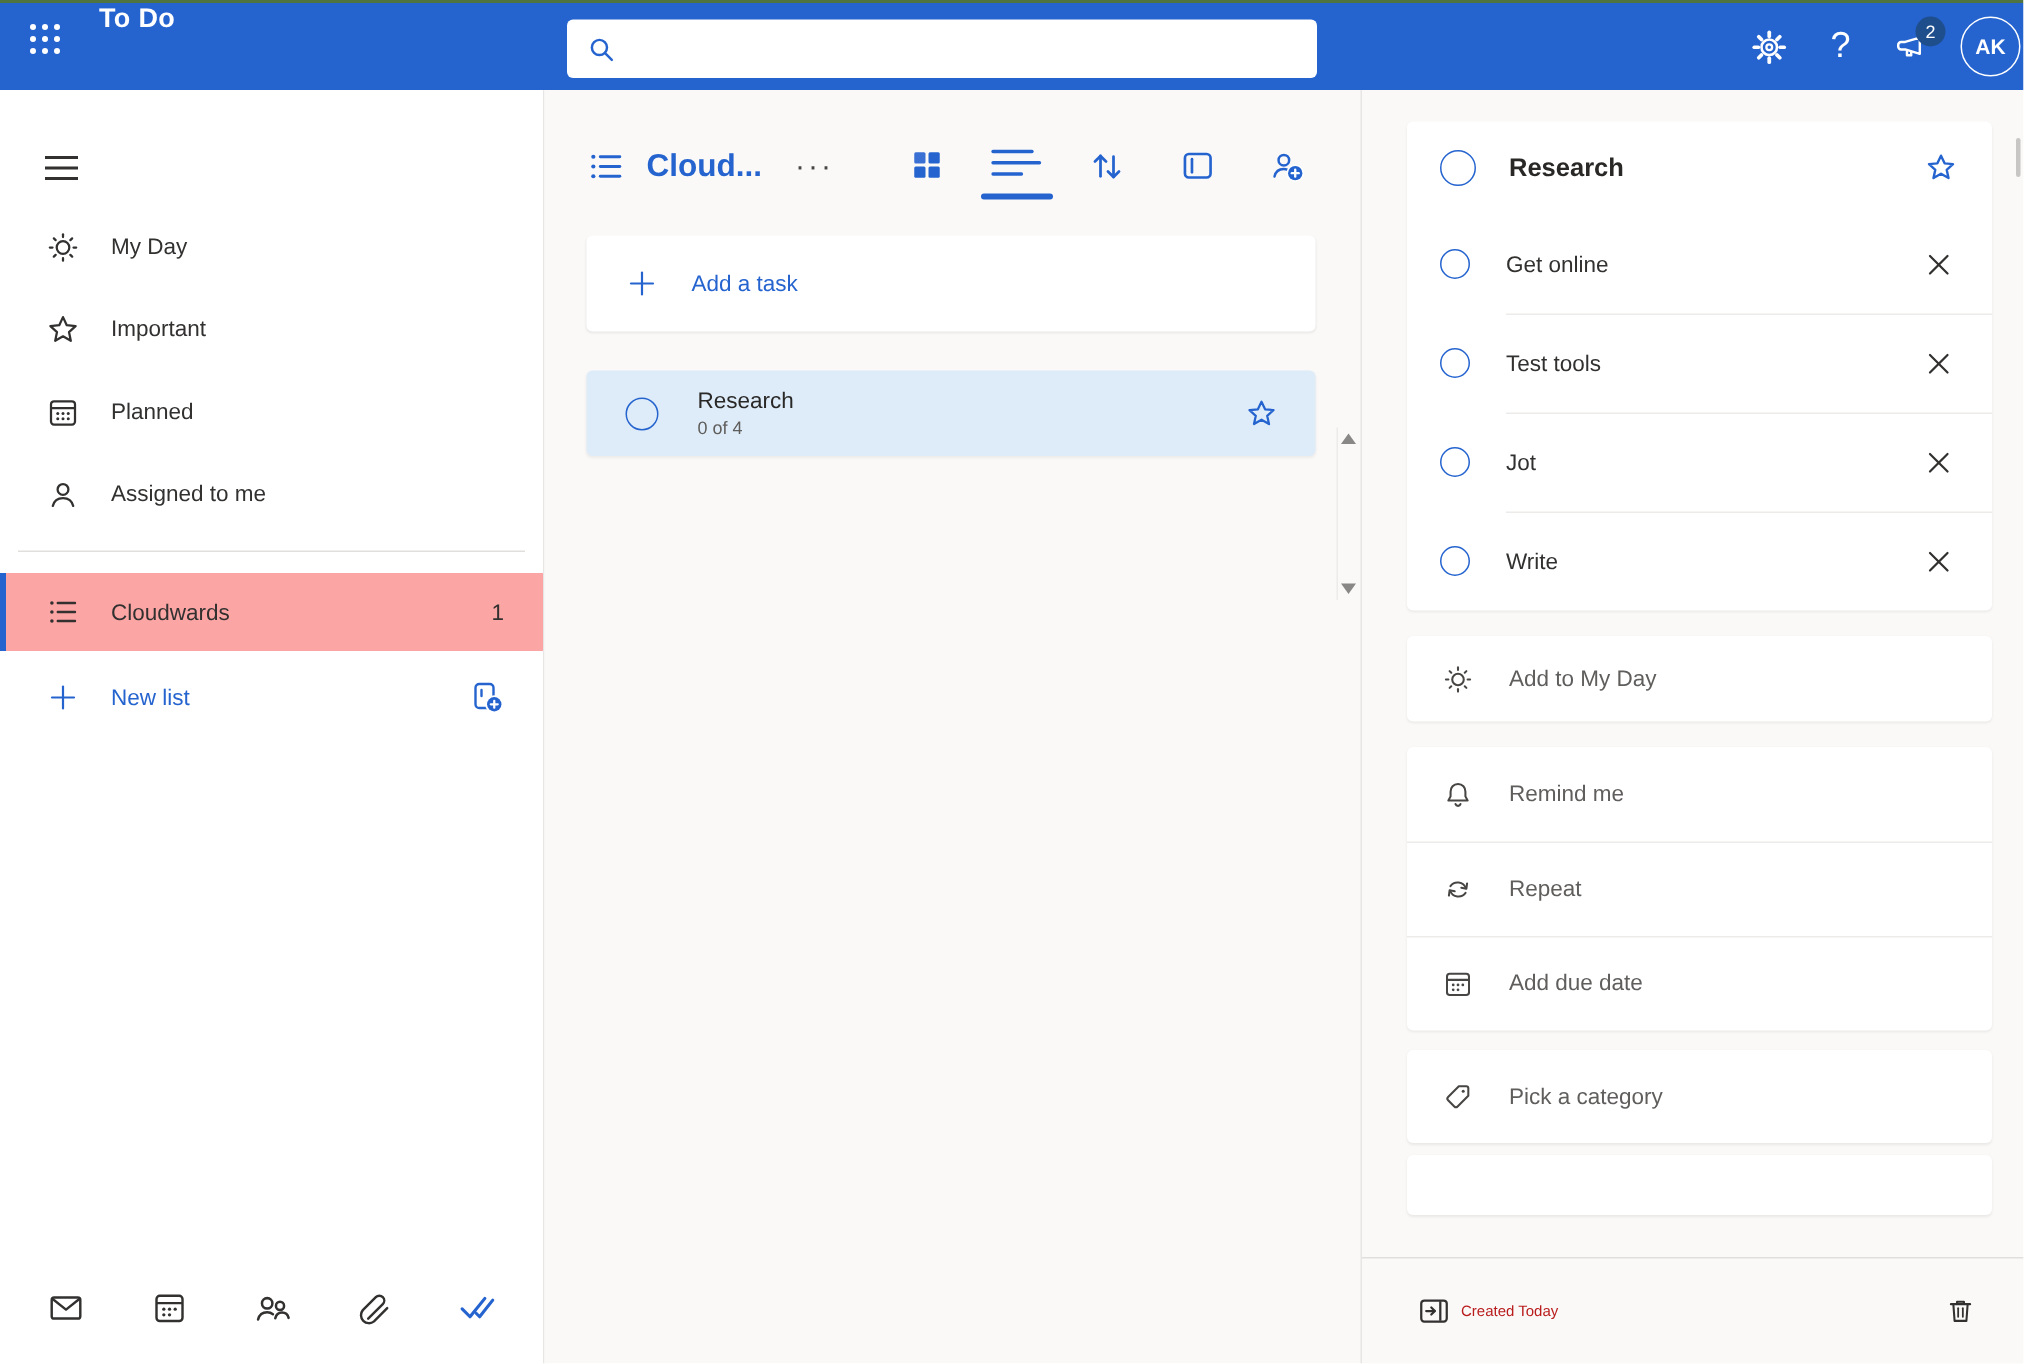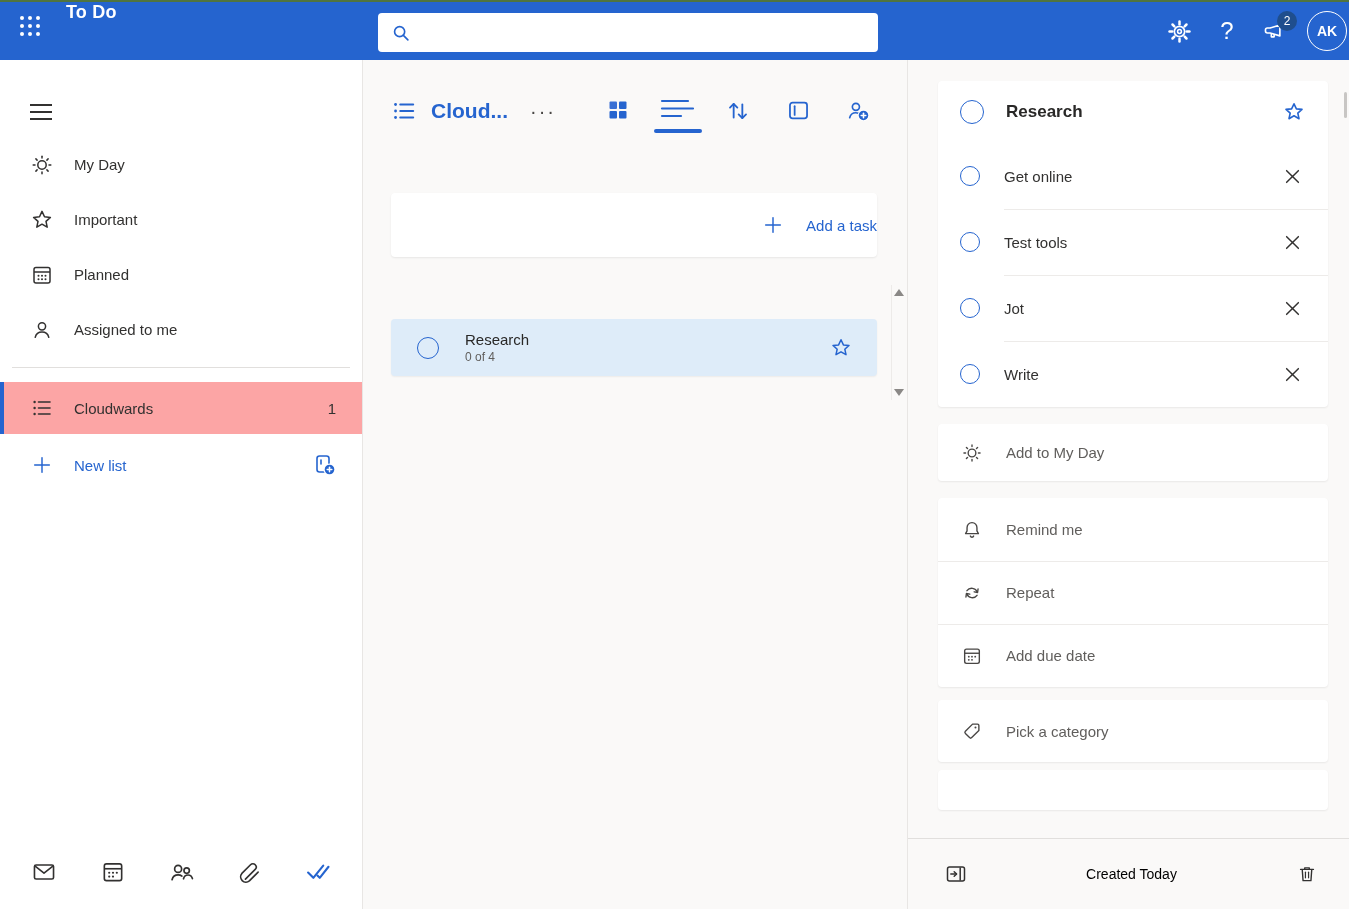--- a/index.html
+++ b/index.html
@@ -39,30 +39,30 @@
   .list-item .ni-label { font-size:15px; color:#323130; flex:1; }
   .list-count { font-size:15px; color:#323130; }
   .newlist-row { height:46px; margin-top:8px; display:flex; align-items:center; padding-left:30px; padding-right:24px; cursor:pointer; }
   .newlist-plus { width:24px; height:24px; margin-right:20px; display:flex; align-items:center; justify-content:center; }
   .newlist-label { font-size:15px; color:#2564cf; flex:1; }
   .sidebar-spacer { flex:1; }
   .sidebar-footer { height:66px; display:flex; align-items:center; justify-content:space-between; padding:0 22px 8px 22px; }
   .sf-btn { width:44px; height:44px; display:flex; align-items:center; justify-content:center; cursor:pointer; }
 
   
-  .middle { width:545px; background:#faf9f8; border-right:1px solid #e8e6e4; position:relative; display:flex; flex-direction:column;gap:36px; }
+  .middle { width:545px; background:#faf9f8; border-right:1px solid #e8e6e4; position:relative; display:flex; flex-direction:column; }
   .mid-header { margin:38px 36px 0 28px; display:flex; align-items:flex-start; }
   .mid-title-wrap { display:flex; align-items:center; cursor:pointer; }
   .mid-title { color:#2564cf; font-size:21px; font-weight:700; margin-left:14px; max-width:92px; white-space:nowrap; overflow:hidden; }
   .mid-ellipsis { color:#484644; font-size:20px; letter-spacing:2px; margin-left:22px; line-height:14px; cursor:pointer; padding-top:6px; }
   .mid-tools { display:flex; align-items:flex-start; margin-left:auto; }
   .tool-btn { width:26px; margin-left:34px; display:flex; flex-direction:column; align-items:center; cursor:pointer; position:relative; }
   .tool-btn.first { margin-left:0; }
   .view-underline { width:48px; height:4px; border-radius:2px; background:#2564cf; margin-top:9px; }
-  .addtask-card { margin:24px 30px 0 28px; height:64px; background:#fff; border-radius:4px; box-shadow:0 1px 2px rgba(0,0,0,.08); display:flex; align-items:center; padding-left:26px; cursor:text;justify-content:flex-end; }
+  .addtask-card { margin:24px 30px 0 28px; height:64px; background:#fff; border-radius:4px; box-shadow:0 1px 2px rgba(0,0,0,.08); display:flex; align-items:center; padding-left:26px; cursor:text; }
   .addtask-label { color:#2564cf; font-size:15px; margin-left:22px; }
   .task-card { margin:26px 30px 0 28px; height:57px; background:#deecf9; border-radius:4px; box-shadow:0 1px 2px rgba(0,0,0,.06); display:flex; align-items:center; padding:0 22px 0 26px; cursor:pointer; }
   .task-circle { width:22px; height:22px; border:1.6px solid #2564cf; border-radius:50%; background:transparent; flex-shrink:0; cursor:pointer; }
   .task-texts { margin-left:26px; flex:1; }
   .task-title { font-size:15px; color:#292827; }
   .task-progress { font-size:12px; color:#605e5c; margin-top:2px; }
   .mid-scrollbar { position:absolute; right:2px; top:225px; width:14px; height:115px; border-left:1px solid #edebe9; display:flex; flex-direction:column; justify-content:space-between; align-items:center; padding:4px 0; }
   .tri-up { width:0; height:0; border-left:5px solid transparent; border-right:5px solid transparent; border-bottom:7px solid #8a8886; cursor:pointer; }
   .tri-down { width:0; height:0; border-left:5px solid transparent; border-right:5px solid transparent; border-top:7px solid #8a8886; cursor:pointer; }
 
@@ -82,21 +82,21 @@
   .x-btn { width:28px; height:28px; display:flex; align-items:center; justify-content:center; cursor:pointer; }
   .action-card { margin-top:17px; }
   .action-row { height:57px; display:flex; align-items:center; padding:0 22px; cursor:pointer; position:relative; }
   .action-row.lined::before { content:""; position:absolute; top:0; left:0; right:0; height:1px; background:#edebe9; }
   .action-icon { width:24px; height:24px; display:flex; align-items:center; justify-content:center; flex-shrink:0; }
   .action-label { font-size:15px; color:#605e5c; margin-left:22px; }
   .row63 { height:63px; }
   .sliver { margin-top:8px; height:40px; }
   .detail-footer { height:71px; border-top:1px solid #e1dfdd; background:#faf9f8; display:flex; align-items:center; padding:0 24px 0 30px; }
   .df-btn { width:36px; height:36px; display:flex; align-items:center; justify-content:center; cursor:pointer; }
-  .df-created { flex:1; text-align:center; font-size:14px; color:#000000; }
+  .df-created { flex:1; text-align:left; font-size:10px; color:#b91c1c; }
   .dt-scroll-tick { position:absolute; right:2px; top:32px; width:3px; height:26px; border-radius:2px; background:#c8c6c4; }
 
   svg { display:block; }
 </style>
 </head>
 <body>
 
 <div class="top-edge"></div>
 
 <header class="topbar">

